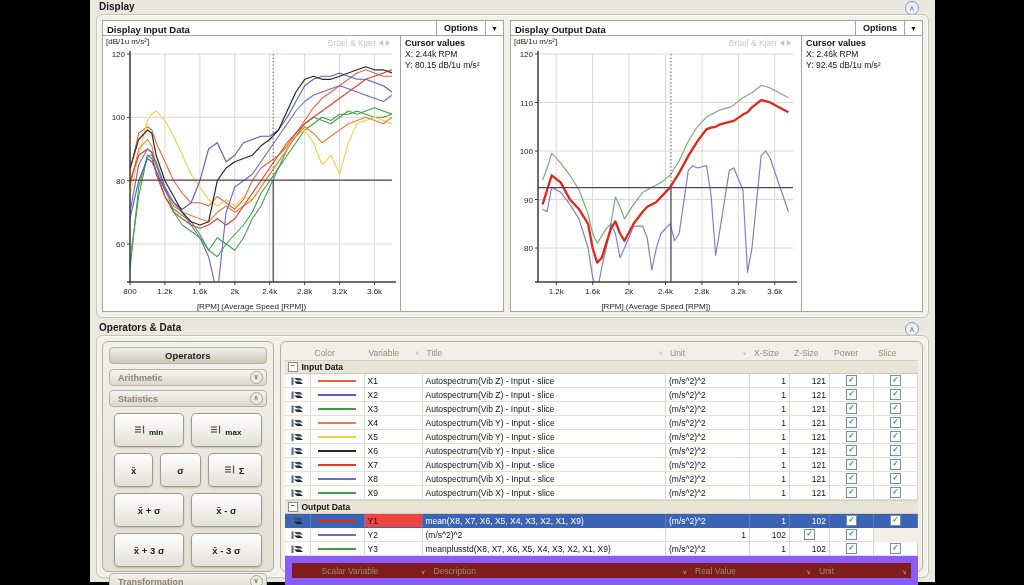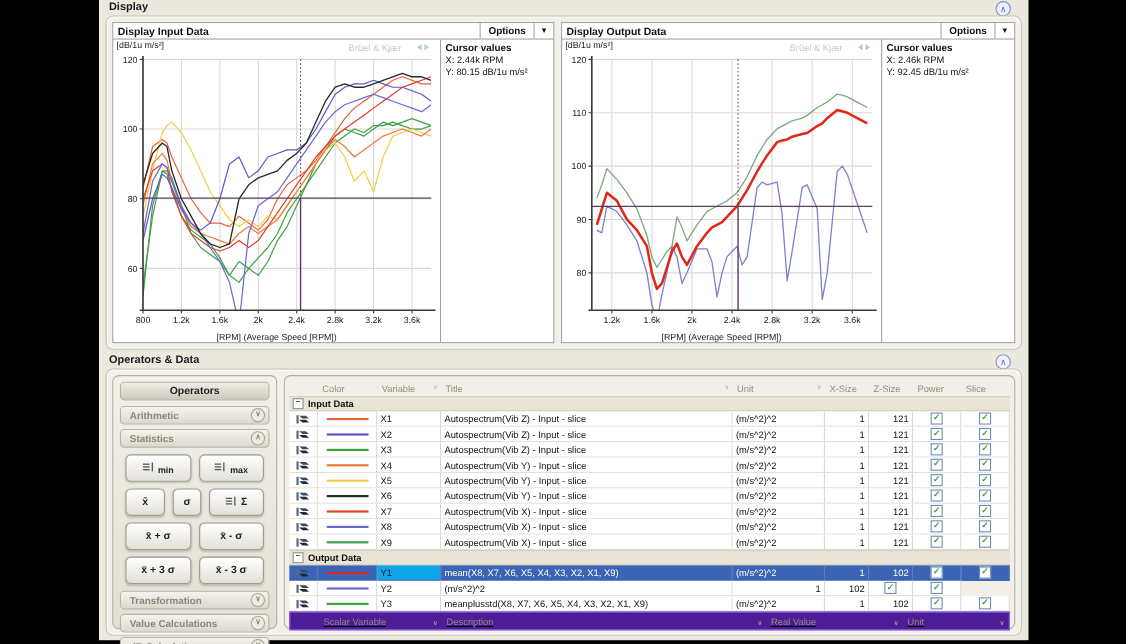--- a/index.html
+++ b/index.html
@@ -22,42 +22,42 @@
   .panel-header{height:14px;border-bottom:1px solid #a9a59a;display:flex;align-items:flex-end;flex:0 0 14px;}
   .panel-title{flex:1;font-size:9.5px;font-weight:bold;padding-left:4px;color:#111;}
   .opt-label{font-size:9px;font-weight:bold;border-left:1px solid #a9a59a;padding:0 7px;height:100%;
     display:flex;align-items:center;color:#111;cursor:pointer;}
   .opt-arrow{font-size:7px;border-left:1px solid #a9a59a;padding:0 5px;height:100%;
     display:flex;align-items:center;color:#111;cursor:pointer;}
   .panel-body{flex:1;display:flex;min-height:0;}
   .chart-area{flex:1;position:relative;min-width:0;}
   .ylab{position:absolute;top:1px;left:3px;font-size:8px;color:#222;z-index:2;}
   .wm{position:absolute;top:2px;right:10px;font-size:8.5px;color:#c3c7ce;z-index:2;
-    display:flex;align-items:center;gap:14px;}
+    display:flex;align-items:center;gap:3px;}
   .chart-svg{position:absolute;left:0;top:11px;width:100%;height:calc(100% - 23px);}
   .xlab{position:absolute;bottom:0;left:0;right:0;text-align:center;font-size:8px;color:#222;}
   .cursor-sidebar{flex:0 0 94px;border-left:1px solid #a3a791;padding:2px 4px;font-size:8.5px;color:#111;}
   .p-output .cursor-sidebar{flex:0 0 112px;}
   .cv-title{font-weight:bold;font-size:9px;margin-bottom:1px;}
   .cv-line{line-height:11px;}
   
   .ops-col{flex:0 0 150px;border:1px solid #b2aea2;border-radius:6px;
     background:linear-gradient(#f3f0ea,#e3dfd4);padding:5px 6px;box-sizing:border-box;}
   .ops-title{text-align:center;font-weight:bold;font-size:9.5px;color:#222;
     background:linear-gradient(#f1eee7,#ccc8bb);border:1px solid #b6b2a6;border-radius:4px;
     height:15px;line-height:15px;margin-bottom:5px;}
   .sec-bar{height:15px;border-radius:4px;background:linear-gradient(#f5f3ed,#dcd8ce);
     border:1px solid #b6b2a6;display:flex;align-items:center;padding:0 3px 0 8px;
     color:#8d8577;font-weight:bold;font-size:9px;margin:4px 0;cursor:pointer;}
   .chev{margin-left:auto;width:11px;height:11px;border-radius:50%;border:1px solid #a8a498;
     background:#edebdf;color:#8d8577;font-size:7px;line-height:10px;text-align:center;}
   .brow{display:flex;gap:7px;margin:6px 5px;}
   .obtn{flex:1;height:25px;background:linear-gradient(#ffffff,#e3e0d7);border:1px solid #9f9b8f;
     border-radius:5px;box-shadow:0 1px 2px rgba(0,0,0,.18);display:flex;align-items:center;
-    justify-content:center;gap:3px;font-size:9.5px;font-weight:bold;color:#222;cursor:pointer;padding:0;}
+    justify-content:center;gap:3px;font-size:9.5px;font-weight:bold;color:#222;cursor:pointer;padding:16px;}
   .obtn .sub{font-size:8px;position:relative;top:2px;font-weight:bold;}
   .obtn.w-mean{flex:0 0 36px;}
   .obtn.w-std{flex:0 0 26px;}
   
   .table-panel{flex:1;border:1px solid #b2aea2;border-radius:6px;background:#f2efe8;
     display:flex;flex-direction:column;padding:4px 4px 3px;min-width:0;box-sizing:border-box;}
   .trow{display:grid;grid-template-columns:26px 54px 58px minmax(0,1fr) 84px 40px 40px 44px 44px;
     align-items:stretch;}
   .t-header{height:14px;flex:0 0 14px;}
   .hcell{font-size:8.5px;color:#938d7f;padding-left:4px;line-height:14px;position:relative;
@@ -71,24 +71,24 @@
   .dcell{background:#fff;border-right:1px solid #dcd8cc;border-bottom:1px solid #e3dfd3;
     font-size:8.5px;color:#111;display:flex;align-items:center;padding:0 3px;
     white-space:nowrap;overflow:hidden;}
   .dcell.icon-cell{justify-content:center;padding:0;}
   .dcell.num{justify-content:flex-end;}
   .dcell.ctr{justify-content:center;}
   .swatch{width:38px;height:0;border-top-width:2px;border-top-style:solid;margin:0 auto;}
   .cbx{width:9px;height:9px;border:1px solid #6d8cc0;background:#fff;color:#2f9e2f;
     font-size:8px;line-height:8px;text-align:center;font-weight:bold;}
   .drow.sel .dcell{background:#3c64b4;color:#fff;border-right-color:#5a7cc0;border-bottom-color:#3c64b4;}
-  .drow.sel .dcell.var-cell{background:#0ea5e9;color:#111;}
+  .drow.sel .dcell.var-cell{background:#ef4444;color:#111;}
   .t-filler{flex:1;background:#f2efe8;}
-  .scalar-bar{flex:0 0 15px;background:#4c1d95;border:1px solid #8b5cf6;display:grid;
-    grid-template-columns:26px 112px minmax(0,1fr) 124px 96px;align-items:center;text-decoration:underline;}
+  .scalar-bar{flex:0 0 15px;background:#7f1d1d;border:7px solid #8b5cf6;display:grid;
+    grid-template-columns:26px 112px minmax(0,1fr) 124px 96px;align-items:center;}
   .scell{font-size:8.5px;color:#938d7f;padding-left:4px;position:relative;white-space:nowrap;}
   .scell .sortchev{position:absolute;right:4px;font-size:6px;color:#b7b1a1;top:2px;}
 </style>
 </head>
 <body>
 
 <div class="app">
 
   <section class="group g-display">
     <div class="group-label">Display</div>

